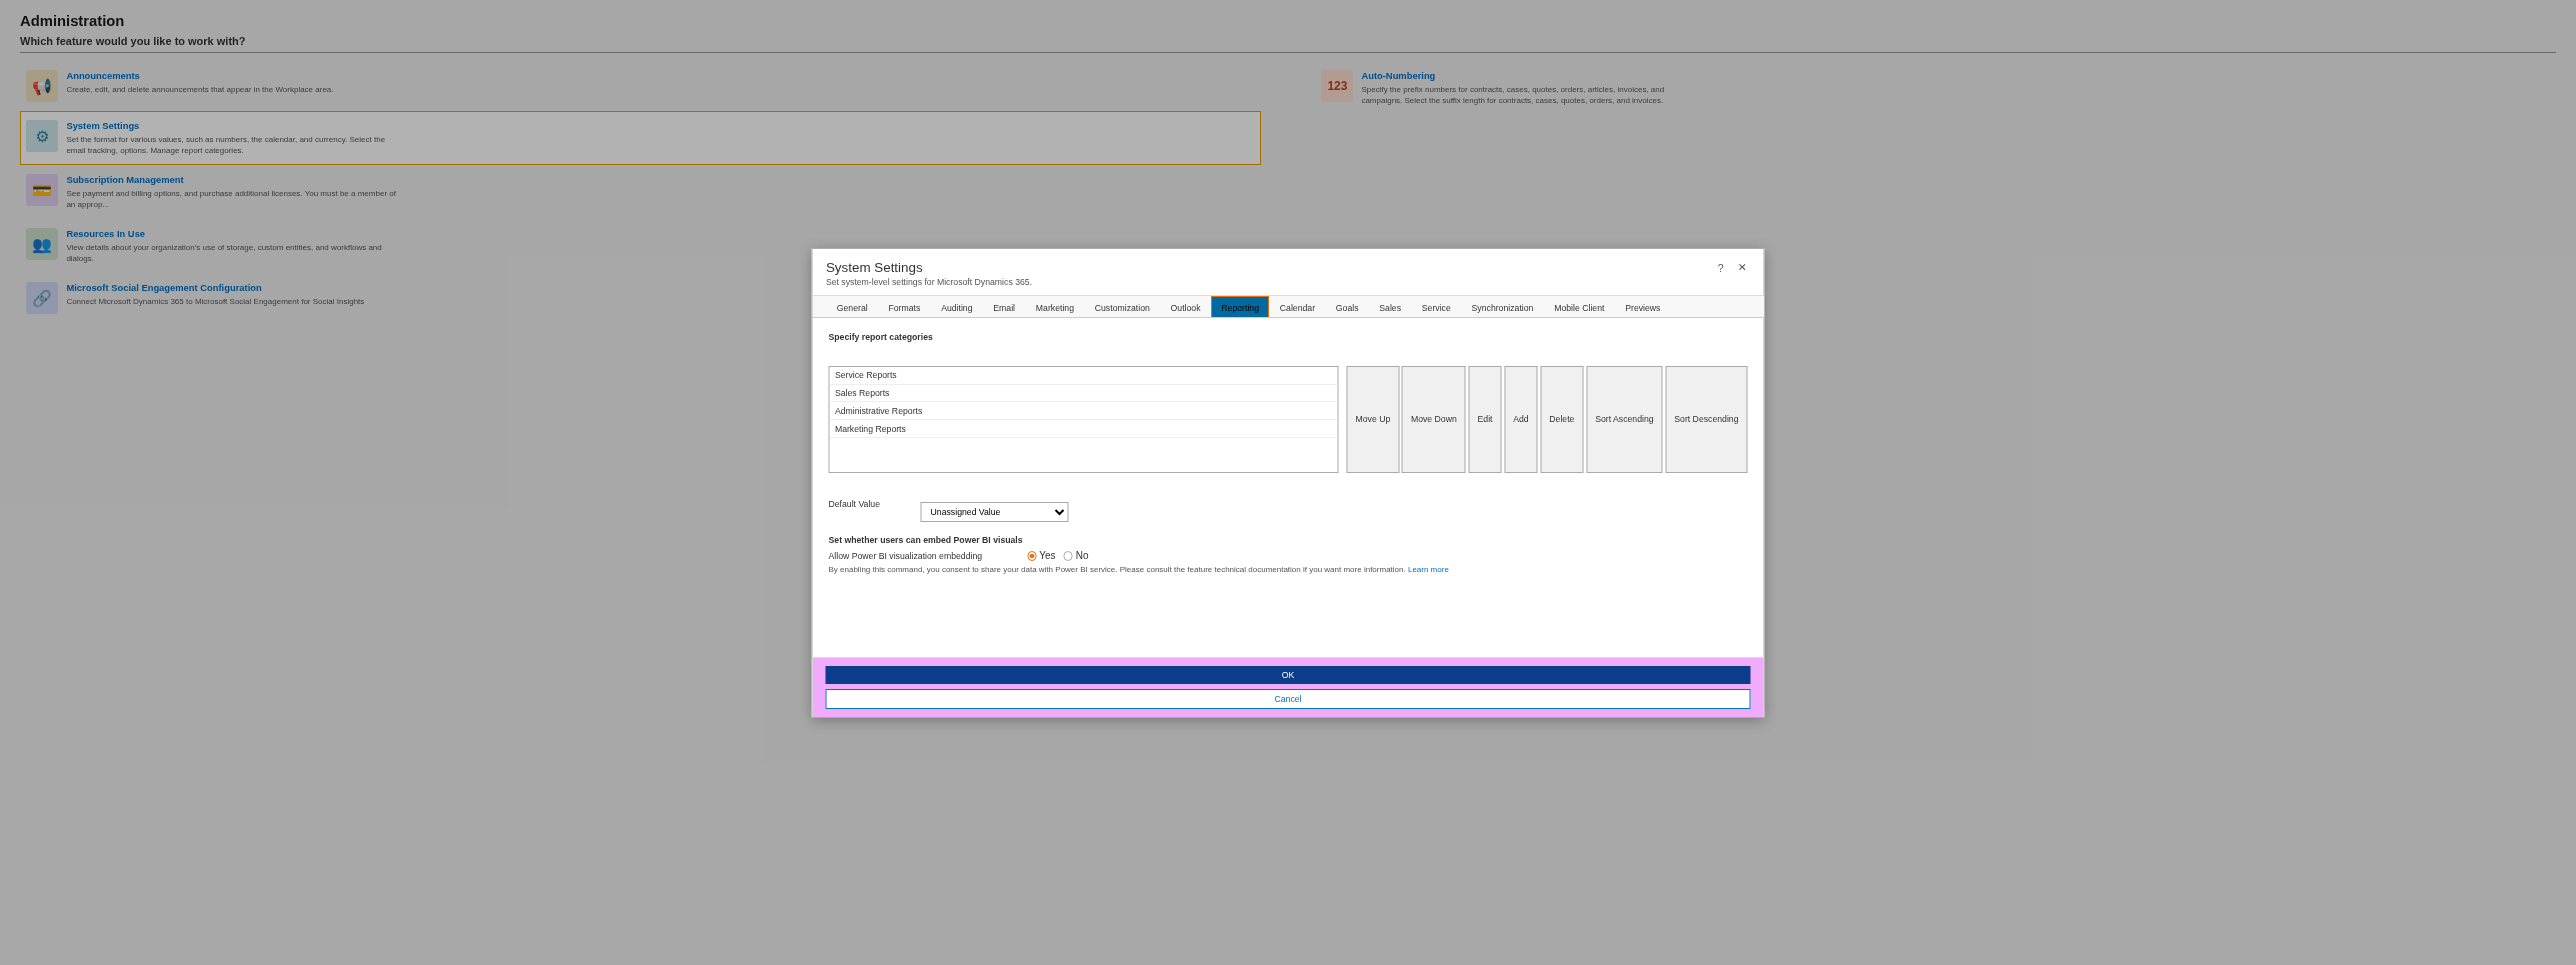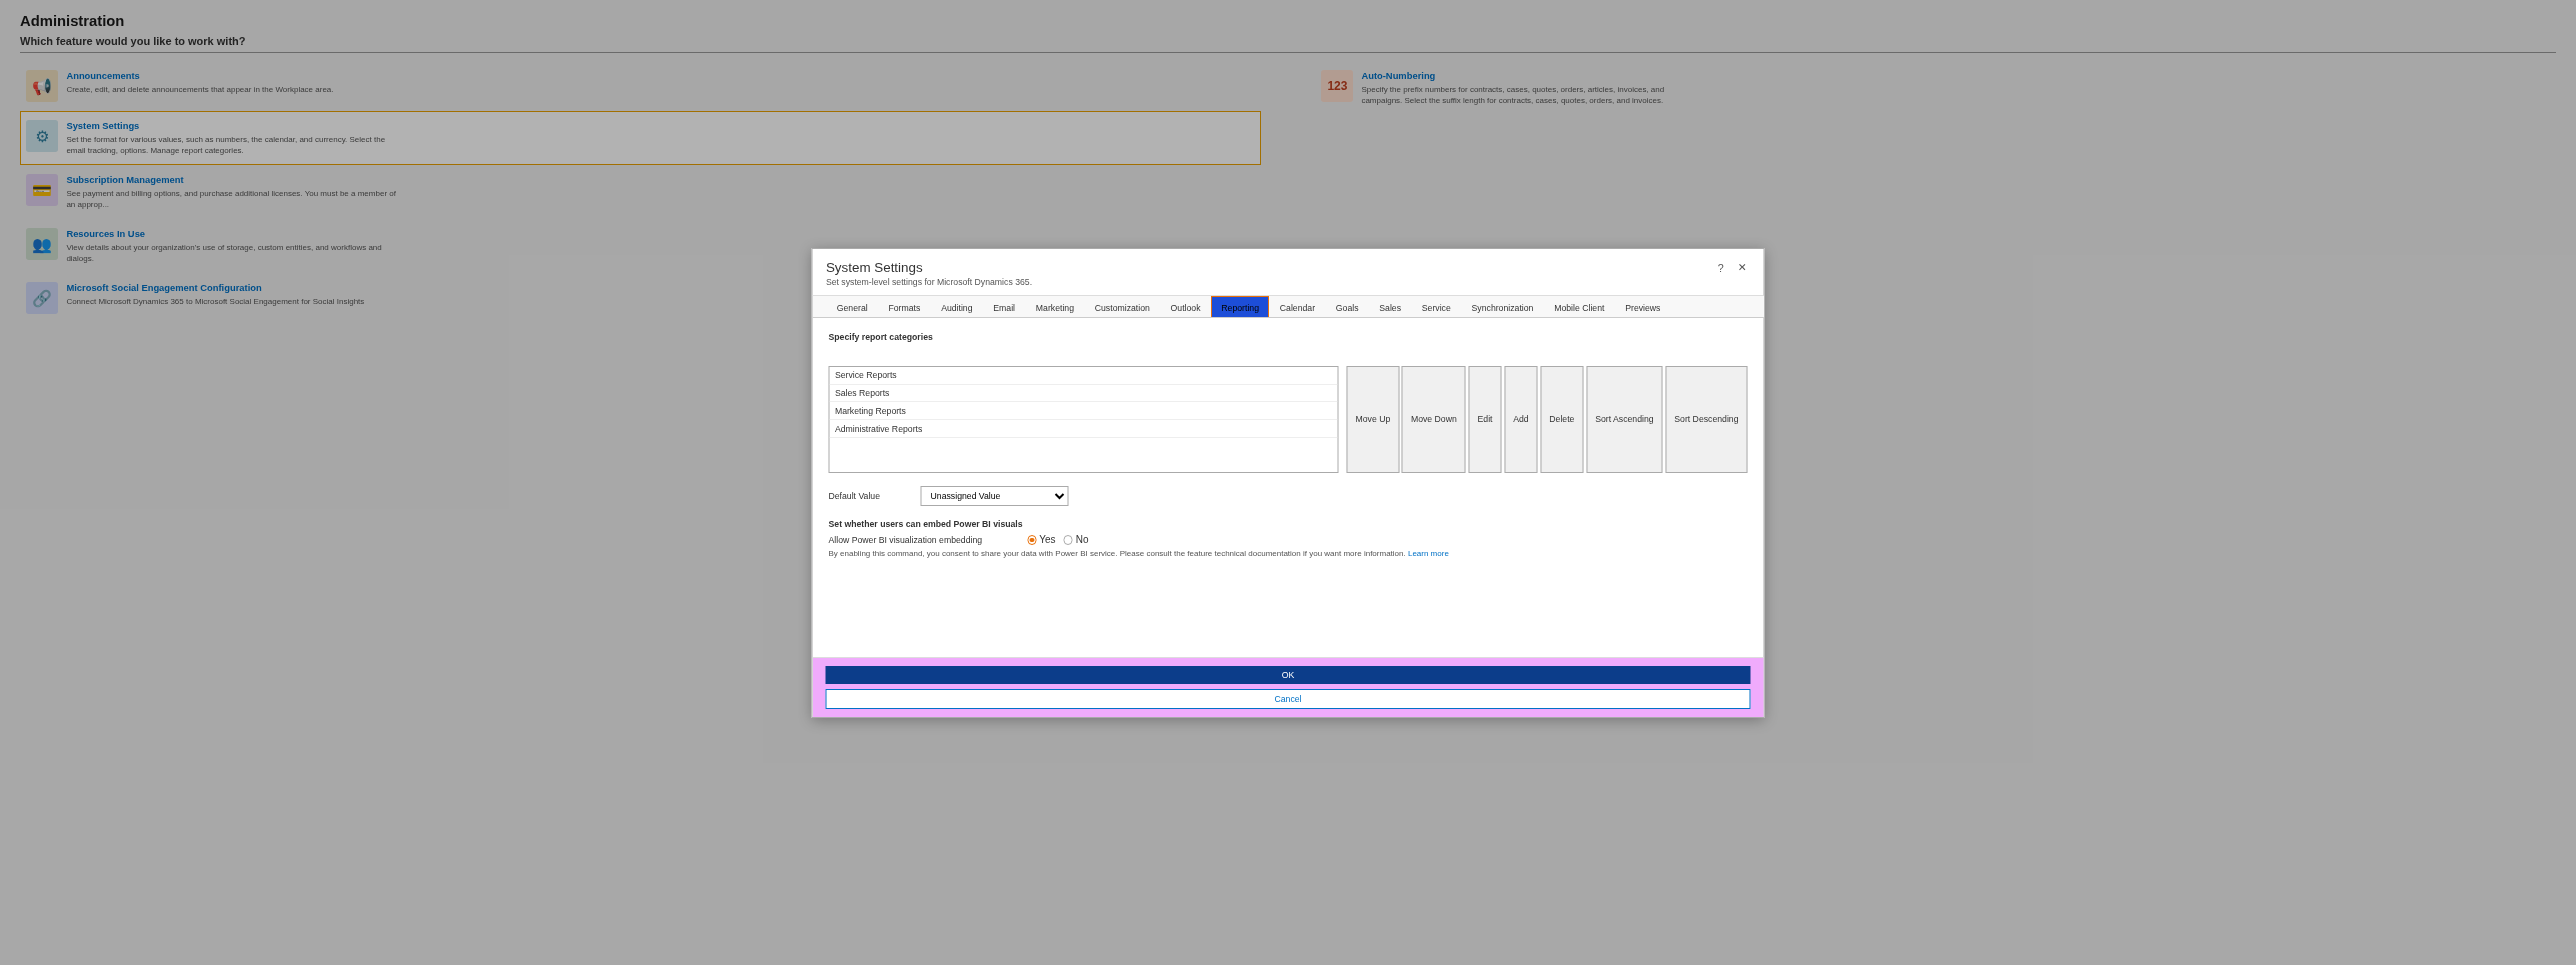--- a/index.html
+++ b/index.html
@@ -156,21 +156,21 @@
       font-size: 8.7px;
       color: #333;
       border: 0.7px solid transparent;
       border-bottom: none;
       white-space: nowrap;
       margin-bottom: -0.7px;
       background: transparent;
     }
 
     .modal-tab.active {
-      background: #1d4ed8;
+      background: #0369a1;
       border-color: #ccc;
       border-bottom-color: #fff;
       color: #000;
       font-weight: 500;
       outline: 1.3px solid #e8700a;
       outline-offset: -1.3px;
     }
 
     
     .modal-body {
@@ -241,20 +241,21 @@
       min-width: 81px;
     }
 
     .default-value-select {
       padding: 2.7px 5.4px;
       border: 0.7px solid #aaa;
       background: #fff;
       font-size: 8.7px;
       min-width: 148px;
       appearance: auto;
+      margin-top: 16px;
     }
 
     
     .powerbi-section {
       margin-bottom: 13.4px;
     }
 
     .powerbi-section-title {
       font-size: 8.7px;
       font-weight: 700;
@@ -508,22 +509,22 @@
 
   <div class="modal-body">
 
     <div class="section-title">Specify report categories</div>
 
     <div class="report-categories-area">
 
       <div class="report-list-container">
         <div class="report-list-item">Service Reports</div>
         <div class="report-list-item">Sales Reports</div>
+        <div class="report-list-item">Administrative Reports</div>
         <div class="report-list-item">Marketing Reports</div>
-        <div class="report-list-item">Administrative Reports</div>
       </div>
 
       <div class="report-buttons">
         <button class="report-btn">Move Up</button>
         <button class="report-btn">Move Down</button>
         <button class="report-btn">Edit</button>
         <button class="report-btn">Add</button>
         <button class="report-btn">Delete</button>
         <button class="report-btn">Sort Ascending</button>
         <button class="report-btn">Sort Descending</button>

